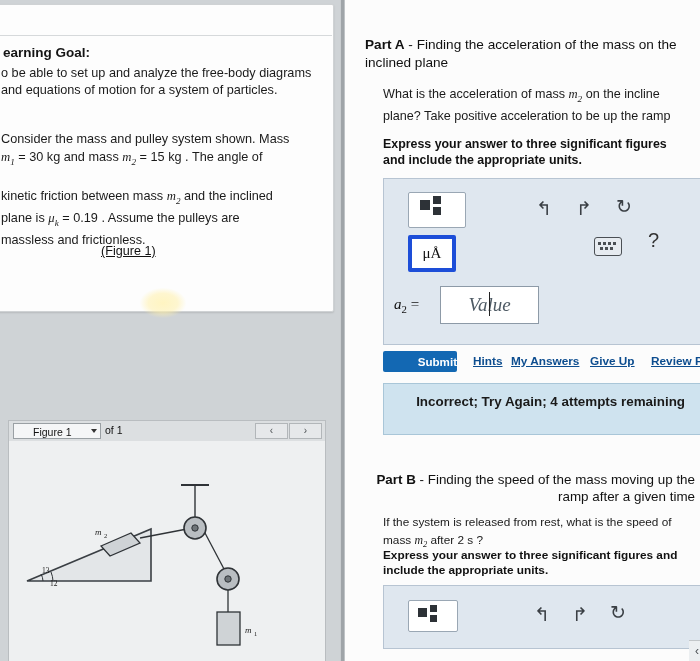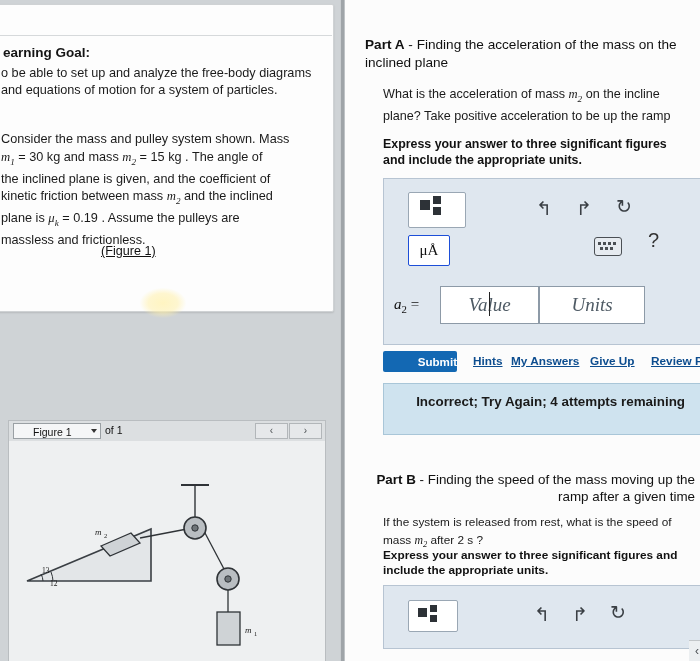--- a/index.html
+++ b/index.html
@@ -122,21 +122,21 @@
     position:absolute;left:11px;top:7px;width:10px;height:10px;background:#2d3237;
   }
   .tool-tile .blk2{
     position:absolute;left:24px;top:3px;width:8px;height:8px;background:#2d3237;
   }
   .tool-tile .blk3{
     position:absolute;left:24px;top:14px;width:8px;height:8px;background:#2d3237;
   }
   .mu-tile{
     position:absolute;left:24px;top:56px;width:40px;height:29px;
-    background:#ffffff;border:1px solid #1d4ed8;border-radius:2px;
+    background:#ffffff;border:4px solid #1d4ed8;border-radius:2px;
     font-size:15px;color:#111;text-align:center;line-height:28px;
     font-family:"Liberation Serif", serif;
   }
   .icon-btn{
     position:absolute;font-size:19px;color:#3a3f44;
   }
   .kbd-tile{
     position:absolute;left:210px;top:58px;width:26px;height:17px;
     border:1.3px solid #4a4f54;border-radius:3px;background:#e6ebf0;
   }
@@ -238,21 +238,21 @@
 
       <div class="goal">earning Goal:</div>
       <div class="goal-body">o be able to set up and analyze the free-body diagrams and equations of motion for a system of particles.</div>
 
       <div class="para2">
         <span>Consider the mass and pulley system shown. Mass</span><br>
         <span class="ser">m<sub>1</sub></span>
         <span>= 30  kg and mass</span>
         <span class="ser">m<sub>2</sub></span>
         <span>= 15  kg . The angle of</span><br>
-        <span>the inclined plane is given, and the coefficient of</span><br>
+        <br>
         <span>kinetic friction between mass</span>
         <span class="ser">m<sub>2</sub></span>
         <span>and the inclined</span><br>
         <span>plane is</span>
         <span class="ser">μ<sub>k</sub></span>
         <span>= 0.19 . Assume the pulleys are</span><br>
         <span>massless and frictionless.</span>
       </div>
 
       <a class="figlink" href="#">(Figure 1)</a>
@@ -352,23 +352,20 @@
 
       <div class="ans-row">
         <div class="ans-label">
           <span class="ser">a</span><sub class="sern">2</sub> =
           
         </div>
         <div class="ans-field">
           <div class="placeholder">Value</div>
           <div class="caret-line"></div>
         </div>
-        <div class="ans-units">
-          <div class="placeholder">Units</div>
-        </div>
       </div>
     </div>
 
     <div class="submit-row">
       <div class="submit-btn">Submit</div>
       <a class="link" style="left:90px;text-align:center;" href="#">Hints</a>
       <a class="link" style="left:128px;" href="#">My Answers</a>
       <a class="link" style="left:207px;" href="#">Give Up</a>
       <a class="link" style="left:268px;" href="#">Review P</a>
     </div>

